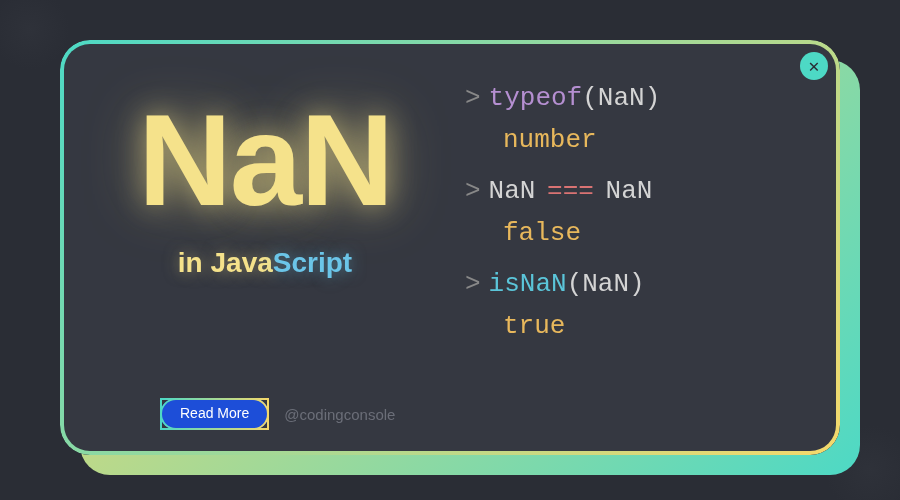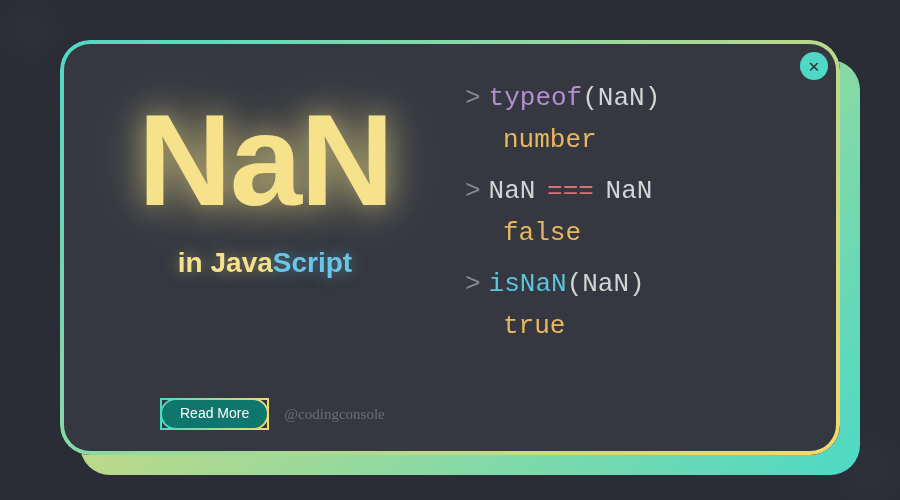--- a/index.html
+++ b/index.html
@@ -119,21 +119,21 @@
       bottom: 25px;
       left: 100px;
       display: flex;
       align-items: center;
       gap: 15px;
       z-index: 3;
     }
     .read-more {
       padding: 5px 18px;
       border-radius: 20px;
-      background: #0f766e;
+      background: #1d4ed8;
       border: 2px solid;
       border-image: linear-gradient(90deg, #4dd9c5, #f5d96b) 1;
       border-radius: 20px;
       position: relative;
       cursor: pointer;
     }
     .read-more::before {
       content: '';
       position: absolute;
       inset: -2px;
@@ -147,21 +147,21 @@
     .read-more-text {
       color: #fff;
       font-size: 14px;
       font-family: Arial, sans-serif;
       position: relative;
       z-index: 1;
     }
     .handle {
       color: #6b6e78;
       font-size: 15px;
-      font-family: Liberation Serif, serif;
+      font-family: Liberation Sans, sans-serif;
     }
     .right-col {
       flex: 1;
       padding-top: 5px;
       font-size: 26px;
       line-height: 1.4;
     }
     .code-line {
       margin-bottom: 6px;
     }

